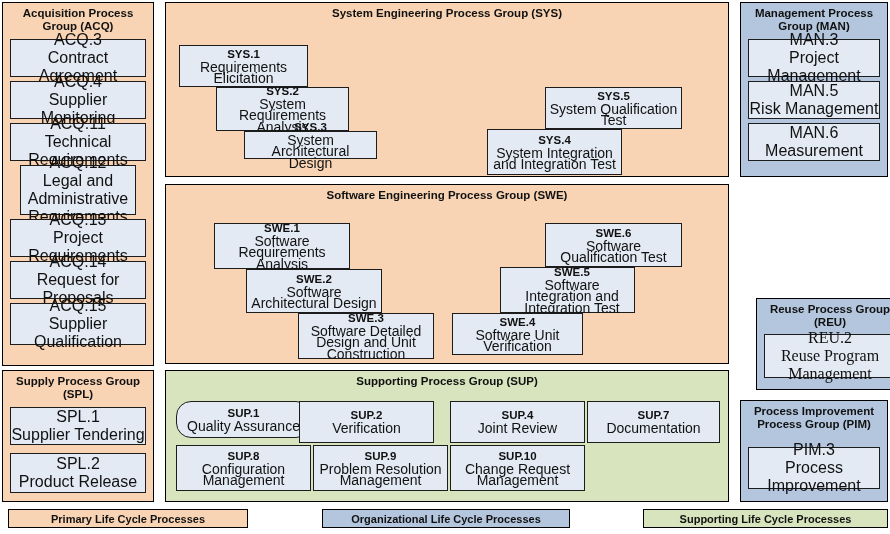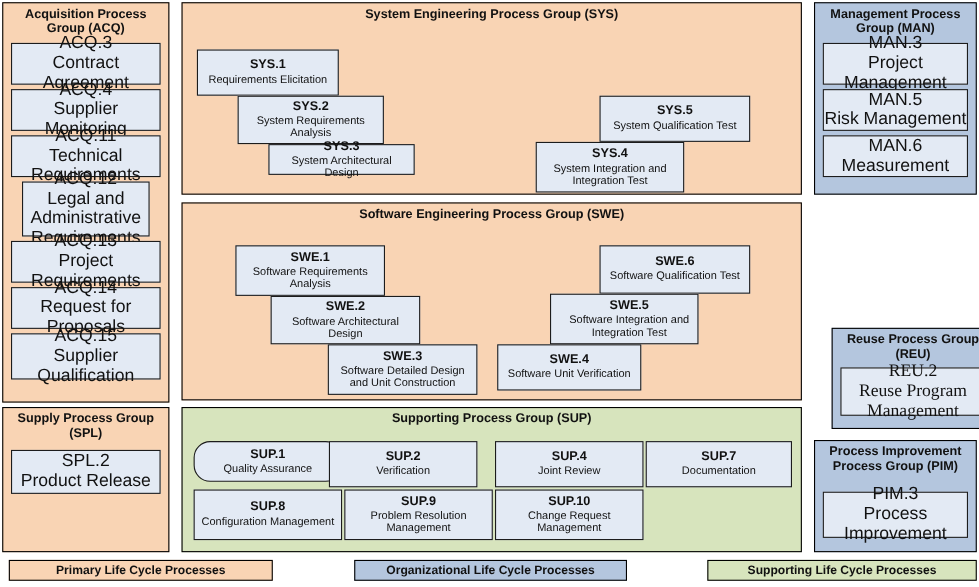--- a/index.html
+++ b/index.html
@@ -45,21 +45,21 @@
     text-align:center;
     padding:2px 3px;
   }
   .pbox .pid{
     font-weight:bold;
     font-size:11.5px;
     line-height:13px;
     color:#111;
   }
   .pbox .pname{
-    font-size:10px;
+    font-size:14px;
     line-height:11.5px;
     color:#111;
     margin-top:1px;
   }
 
   
   .colbox{
     position:relative;
     margin:0 auto 4px auto;
     background:#E3EAF4;
@@ -127,20 +127,24 @@
 
     <div class="colbox" style="width:136px;height:42px;">
       <div class="pid">ACQ.15</div>
       <div class="pname">Supplier Qualification</div>
     </div>
   </div>
 
   <div class="group peach" style="left:2px;top:370px;width:152px;height:132px;">
     <div class="group-title">Supply Process Group (SPL)</div>
 
+    <div class="colbox" style="width:136px;height:38px;margin-top:6px;">
+      <div class="pid">SPL.1</div>
+      <div class="pname">Supplier Tendering</div>
+    </div>
 
     <div class="colbox" style="width:136px;height:40px;margin-top:8px;">
       <div class="pid">SPL.2</div>
       <div class="pname">Product Release</div>
     </div>
   </div>
 
   <div class="group peach" style="left:165px;top:2px;width:564px;height:175px;">
     <div class="group-title">System Engineering Process Group (SYS)</div>
 

